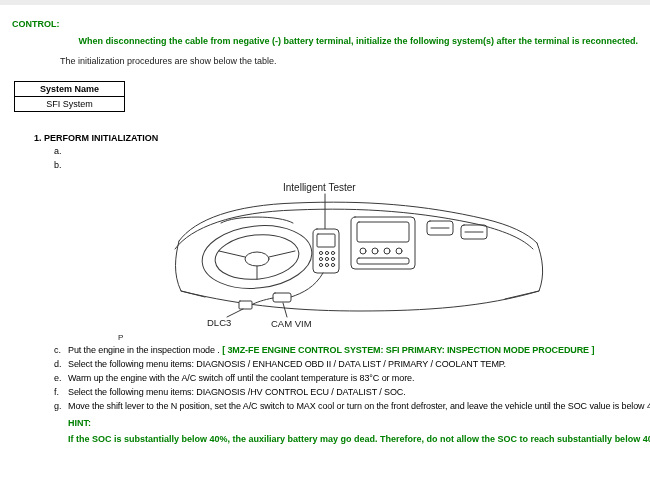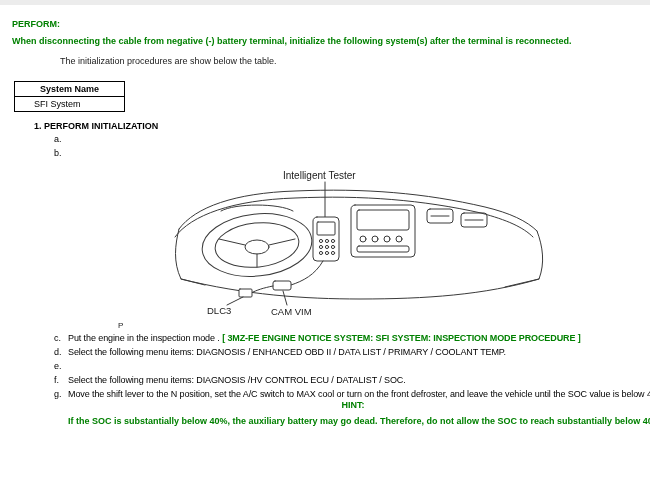--- a/index.html
+++ b/index.html
@@ -13,49 +13,49 @@
   .topbar { height:5px; background:#ececec; }
   .content { padding:5px 12px 0 12px; }
   .title {
     font-size:13px; font-weight:400; color:#0000cc;
     line-height:17px; white-space:nowrap; letter-spacing:0.1px;
   }
   .green { color:#008000; }
   .b { font-weight:bold; }
   .sm { font-size:9px; line-height:11px; }
   .notice-label { margin-top:9px; }
-  .notice-text { margin-top:6px; white-space:nowrap; }
+  .notice-text { margin-top:6px; white-space:nowrap;text-align:right; }
   .intro { margin-top:9px; color:#1a1a1a;margin-left:48px; }
   table.sys { border-collapse:collapse; margin-top:14px; margin-left:2px; }
   table.sys th, table.sys td {
-    border:1px solid #000; font-size:9px; padding:2px 19px; height:14px;
+    border:1px solid #000; font-size:9px; padding:2px 2px; height:14px;
   }
   table.sys th { font-weight:bold; text-align:center; min-width:110px; }
-  table.sys td { text-align:left; }
-  .proc { margin-top:9px; margin-left:22px; font-size:9px; }
+  table.sys td { text-align:center; }
+  .proc { margin-top:21px; margin-left:22px; font-size:9px; }
   .proc-title { font-weight:bold; white-space:nowrap; }
   .step { display:flex; margin-top:2px; margin-left:20px; line-height:12px; white-space:nowrap; letter-spacing:-0.1px; }
   .step .lbl { width:14px; flex:none; }
   .figure { margin-left:48px; margin-top:8px;text-align:center; }
   .pmark { margin-left:84px; margin-top:4px; font-size:8px; color:#222; }
   .steps-post { margin-top:2px; }
   .link { text-decoration:none; cursor:pointer; }
-  .hint-label { margin-left:56px;text-align:center; }
+  .hint-label { margin-top:6px; margin-left:56px; }
   .hint-text { margin-top:5px; margin-left:56px; white-space:nowrap; }
   svg text { font-family:"Liberation Sans","DejaVu Sans",sans-serif; fill:#1a1a1a; }
 </style>
 </head>
 <body>
 
 <div class="topbar"></div>
 
 <div class="content">
 
 
-  <div class="sm green b notice-label">PERFORM:</div>
+  <div class="sm green b notice-label">CONTROL:</div>
   <div class="sm green b notice-text">When disconnecting the cable from negative (-) battery terminal, initialize the following system(s) after the terminal is reconnected.</div>
   <div class="sm intro">The initialization procedures are show below the table.</div>
 
   <table class="sys">
     <thead>
       <tr>
         <th>System Name</th>
       </tr>
     </thead>
     <tbody>
@@ -127,28 +127,29 @@
         <text x="42" y="147" font-size="9.5">DLC3</text>
         <text x="106" y="148" font-size="9.5">CAM VIM</text>
       </svg>
     </div>
 
     <div class="pmark">P</div>
 
     <div class="steps-post">
       <div class="step">
         <span class="lbl">c.</span>
-        <span class="txt"><span>Put the engine in the inspection mode .</span> <a class="green b link">[ 3MZ-FE ENGINE NOTICE SYSTEM: SFI SYSTEM: INSPECTION MODE PROCEDURE ]</a></span>
+        <span class="txt"><span>Put the engine in the inspection mode .</span> <a class="green b link">[ 3MZ-FE ENGINE CONTROL SYSTEM: SFI PRIMARY: INSPECTION MODE PROCEDURE ]</a></span>
       </div>
       <div class="step">
         <span class="lbl">d.</span>
         <span class="txt">Select the following menu items: DIAGNOSIS / ENHANCED OBD II / DATA LIST / PRIMARY / COOLANT TEMP.</span>
       </div>
       <div class="step">
         <span class="lbl">e.</span>
+        <span class="txt">Warm up the engine with the A/C switch off until the coolant temperature is 83°C or more.</span>
       </div>
       <div class="step">
         <span class="lbl">f.</span>
         <span class="txt">Select the following menu items: DIAGNOSIS /HV CONTROL ECU / DATALIST / SOC.</span>
       </div>
       <div class="step">
         <span class="lbl">g.</span>
         <span class="txt">Move the shift lever to the N position, set the A/C switch to MAX cool or turn on the front defroster, and leave the vehicle until the SOC value is below 40%.</span>
       </div>
     </div>

